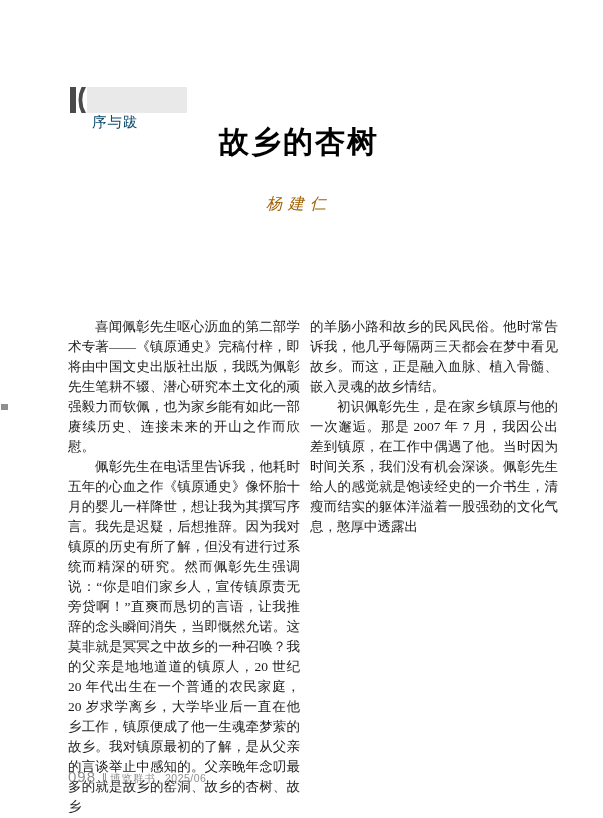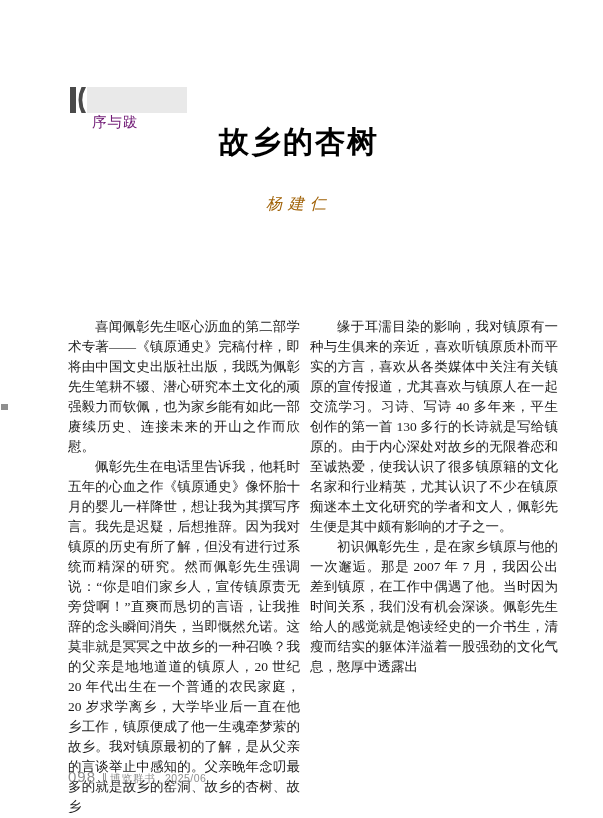--- a/index.html
+++ b/index.html
@@ -36,21 +36,21 @@
   .tag-box {
     background: #e9e9e9;
     width: 100px;
     display: flex;
     align-items: center;
     padding-left: 5px;
     box-sizing: border-box;
   }
   .tag-box span {
     font-size: 14.5px;
-    color: #701a75;
+    color: #0c4a6e;
     letter-spacing: 1px;
     font-family: "Liberation Sans", "DejaVu Sans", sans-serif;
     margin-top: 44px;
   }
 
   
   .title-block {
     position: absolute;
     left: 68px;
     top: 124px;
@@ -131,21 +131,21 @@
     <div class="article-title">故乡的杏树</div>
     <div class="article-author">杨建仁</div>
   </div>
 
   <div class="article-body">
     <div class="col col-left">
       <p class="indent">喜闻佩彰先生呕心沥血的第二部学术专著——《镇原通史》完稿付梓，即将由中国文史出版社出版，我既为佩彰先生笔耕不辍、潜心研究本土文化的顽强毅力而钦佩，也为家乡能有如此一部赓续历史、连接未来的开山之作而欣慰。</p>
       <p class="indent">佩彰先生在电话里告诉我，他耗时五年的心血之作《镇原通史》像怀胎十月的婴儿一样降世，想让我为其撰写序言。我先是迟疑，后想推辞。因为我对镇原的历史有所了解，但没有进行过系统而精深的研究。然而佩彰先生强调说：“你是咱们家乡人，宣传镇原责无旁贷啊！”直爽而恳切的言语，让我推辞的念头瞬间消失，当即慨然允诺。这莫非就是冥冥之中故乡的一种召唤？我的父亲是地地道道的镇原人，20 世纪 20 年代出生在一个普通的农民家庭，20 岁求学离乡，大学毕业后一直在他乡工作，镇原便成了他一生魂牵梦萦的故乡。我对镇原最初的了解，是从父亲的言谈举止中感知的。父亲晚年念叨最多的就是故乡的窑洞、故乡的杏树、故乡</p>
     </div>
     <div class="col col-right">
-      <p class="indent">缘于耳濡目染的影响，我对镇原有一种与生俱来的亲近，喜欢听镇原质朴而平实的方言，喜欢从各类媒体中关注有关镇原的宣传报道，尤其喜欢与镇原人在一起交流学习。习诗、写诗 40 多年来，平生创作的第一首 130 多行的长诗就是写给镇原的。由于内心深处对故乡的无限眷恋和至诚热爱，使我认识了很多镇原籍的文化名家和行业精英，尤其认识了不少在镇原痴迷本土文化研究的学者和文人，佩彰先生便是其中颇有影响的才子之一。</p>
+      <p>的羊肠小路和故乡的民风民俗。他时常告诉我，他几乎每隔两三天都会在梦中看见故乡。而这，正是融入血脉、植入骨髓、嵌入灵魂的故乡情结。</p>
       <p class="indent">初识佩彰先生，是在家乡镇原与他的一次邂逅。那是 2007 年 7 月，我因公出差到镇原，在工作中偶遇了他。当时因为时间关系，我们没有机会深谈。佩彰先生给人的感觉就是饱读经史的一介书生，清瘦而结实的躯体洋溢着一股强劲的文化气息，憨厚中透露出</p>
     </div>
   </div>
 
   <div class="page-footer">
     <span class="page-number">098</span>
     <span class="footer-sep">‖</span>
     <span class="magazine-name">博览群书</span>
     <span class="issue-number">2025/06</span>
   </div>

